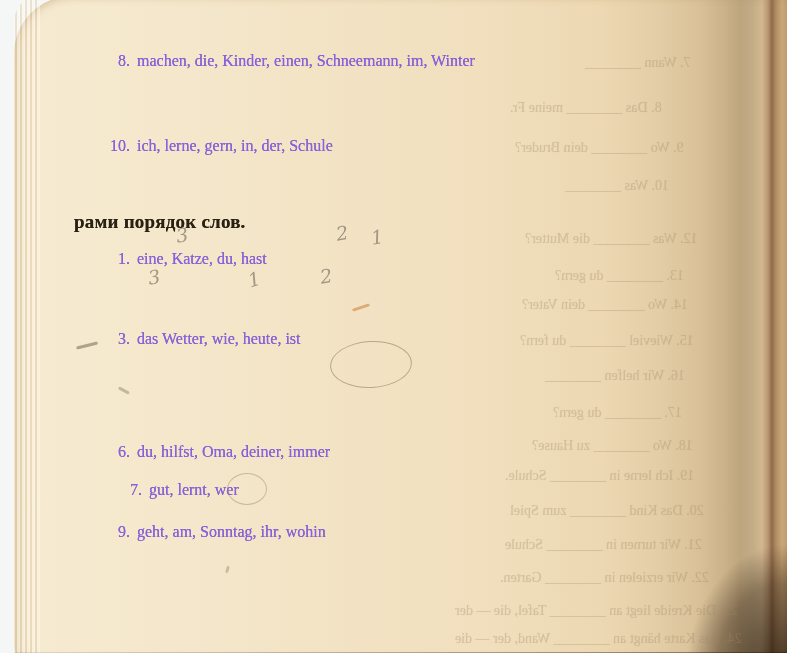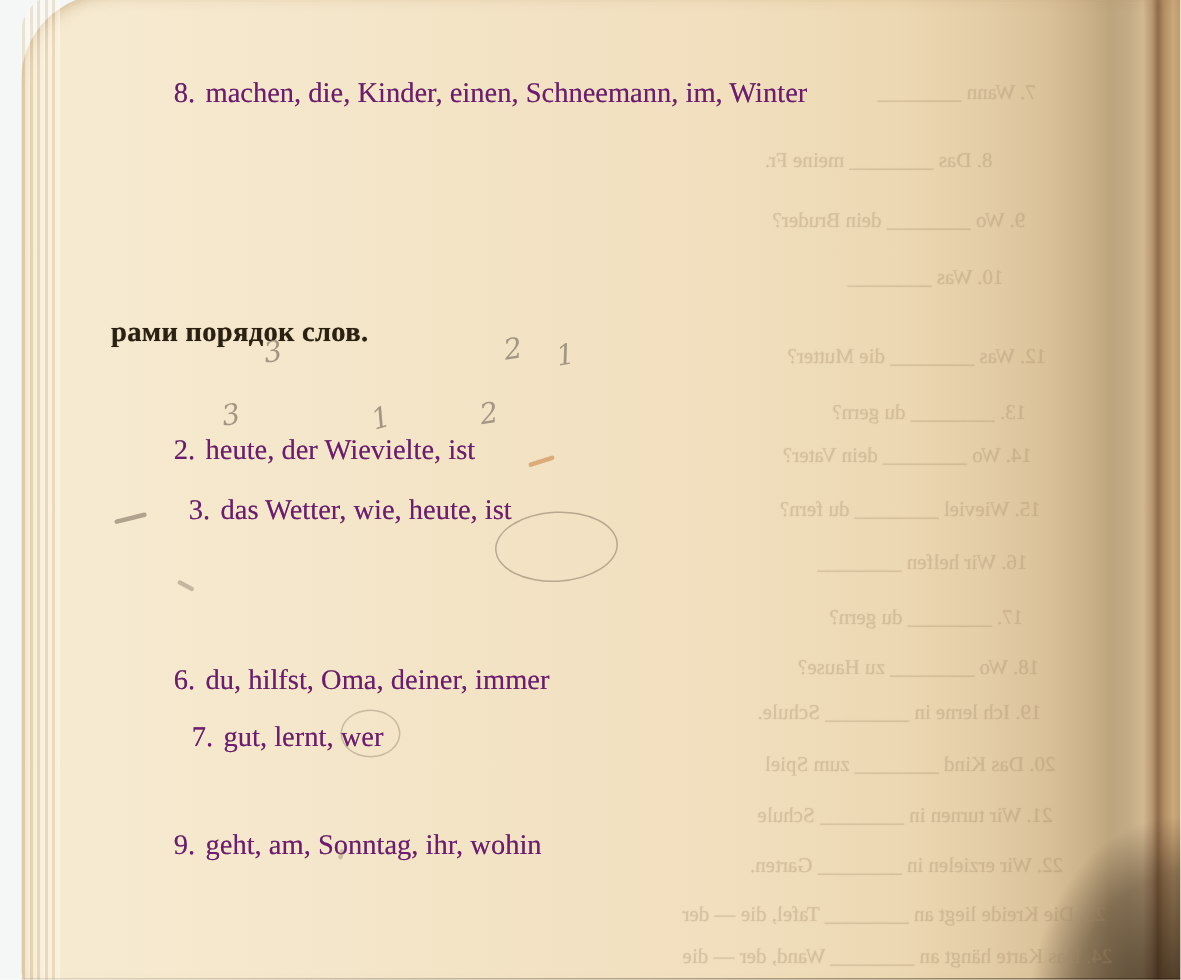--- a/index.html
+++ b/index.html
@@ -19,21 +19,21 @@
     background:repeating-linear-gradient(to right,
       rgba(255,253,245,.65) 0 1px,rgba(208,178,132,.4) 1px 3px,
       rgba(255,250,238,.55) 3px 5px);}
   .corner-shade{position:absolute;left:0;top:0;width:100%;height:100%;
     border-top-left-radius:58px;pointer-events:none;
     background:radial-gradient(130px 170px at 100% 103%,
       rgba(28,17,7,.8),rgba(40,25,12,.4) 55%,rgba(40,25,12,0) 78%);}
   .bottom-shade{position:absolute;left:0;bottom:0;width:100%;height:5px;
     background:linear-gradient(to right,rgba(60,40,20,.10),rgba(45,28,12,.5));}
   
-  .row{position:absolute;white-space:nowrap;font-size:19px;color:#701a75;
+  .row{position:absolute;white-space:nowrap;font-size:16px;color:#8b5cf6;
     text-shadow:0 0 .4px rgba(48,38,24,.6);}
   .num{display:inline-block;width:72px;text-align:right;margin-right:7px;}
   .hdr{position:absolute;white-space:nowrap;font-weight:700;font-size:19px;
     color:#2a2113;letter-spacing:.2px;text-shadow:0 0 .5px rgba(40,30,16,.7);}
   
   .pencil{position:absolute;font-family:"DejaVu Serif",serif;font-style:italic;
     font-size:19px;color:#9b8e7c;opacity:.9;transform:rotate(-9deg);}
   .p-ellipse{position:absolute;border:1.6px solid rgba(135,120,100,.55);
     border-radius:50%;transform:rotate(-3deg);}
   .p-circle{position:absolute;border:1.4px solid rgba(140,125,105,.42);
@@ -69,36 +69,39 @@
   <span class="ghost" style="left:505px;top:468px">19. Ich lerne in ________ Schule.</span>
   <span class="ghost" style="left:510px;top:503px">20. Das Kind ________ zum Spiel</span>
   <span class="ghost" style="left:505px;top:537px">21. Wir turnen in ________ Schule</span>
   <span class="ghost" style="left:500px;top:570px">22. Wir erzielen in ________ Garten.</span>
   <span class="ghost" style="left:455px;top:603px">23. Die Kreide liegt an ________ Tafel,  die — der</span>
   <span class="ghost" style="left:455px;top:631px">24. Das Karte hängt an ________ Wand,  der — die</span>
 
   <div class="row" style="left:58px;top:52px">
     <span class="num">8.</span><span>machen, die, Kinder, einen, Schneemann, im, Winter</span>
   </div>
+  <div class="row" style="left:58px;top:137px">
+    <span class="num">10.</span><span>ich, lerne, gern, in, der, Schule</span>
+  </div>
 
   <div class="hdr" style="left:74px;top:211px">рами порядок слов.</div>
 
-  <div class="row" style="left:58px;top:290px">
-    <span class="num">2.</span><span>heute, der Wievielte, ist</span>
+  <div class="row" style="left:58px;top:250px">
+    <span class="num">1.</span><span>eine, Katze, du, hast</span>
   </div>
-  <div class="row" style="left:68px;top:330px">
+  <div class="row" style="left:58px;top:330px">
     <span class="num">3.</span><span>das Wetter, wie, heute, ist</span>
   </div>
   <div class="row" style="left:58px;top:443px">
     <span class="num">6.</span><span>du, hilfst, Oma, deiner, immer</span>
   </div>
   <div class="row" style="left:70px;top:481px">
     <span class="num">7.</span><span>gut, lernt, wer</span>
   </div>
-  <div class="row" style="left:58px;top:553px">
+  <div class="row" style="left:58px;top:523px">
     <span class="num">9.</span><span>geht, am, Sonntag, ihr, wohin</span>
   </div>
 
   <span class="pencil" style="left:176px;top:224px">3</span>
   <span class="pencil" style="left:336px;top:222px">2</span>
   <span class="pencil" style="left:371px;top:226px">1</span>
 
   <span class="pencil" style="left:148px;top:266px">3</span>
   <span class="pencil" style="left:248px;top:268px;transform:rotate(-16deg)">1</span>
   <span class="pencil" style="left:320px;top:265px">2</span>

